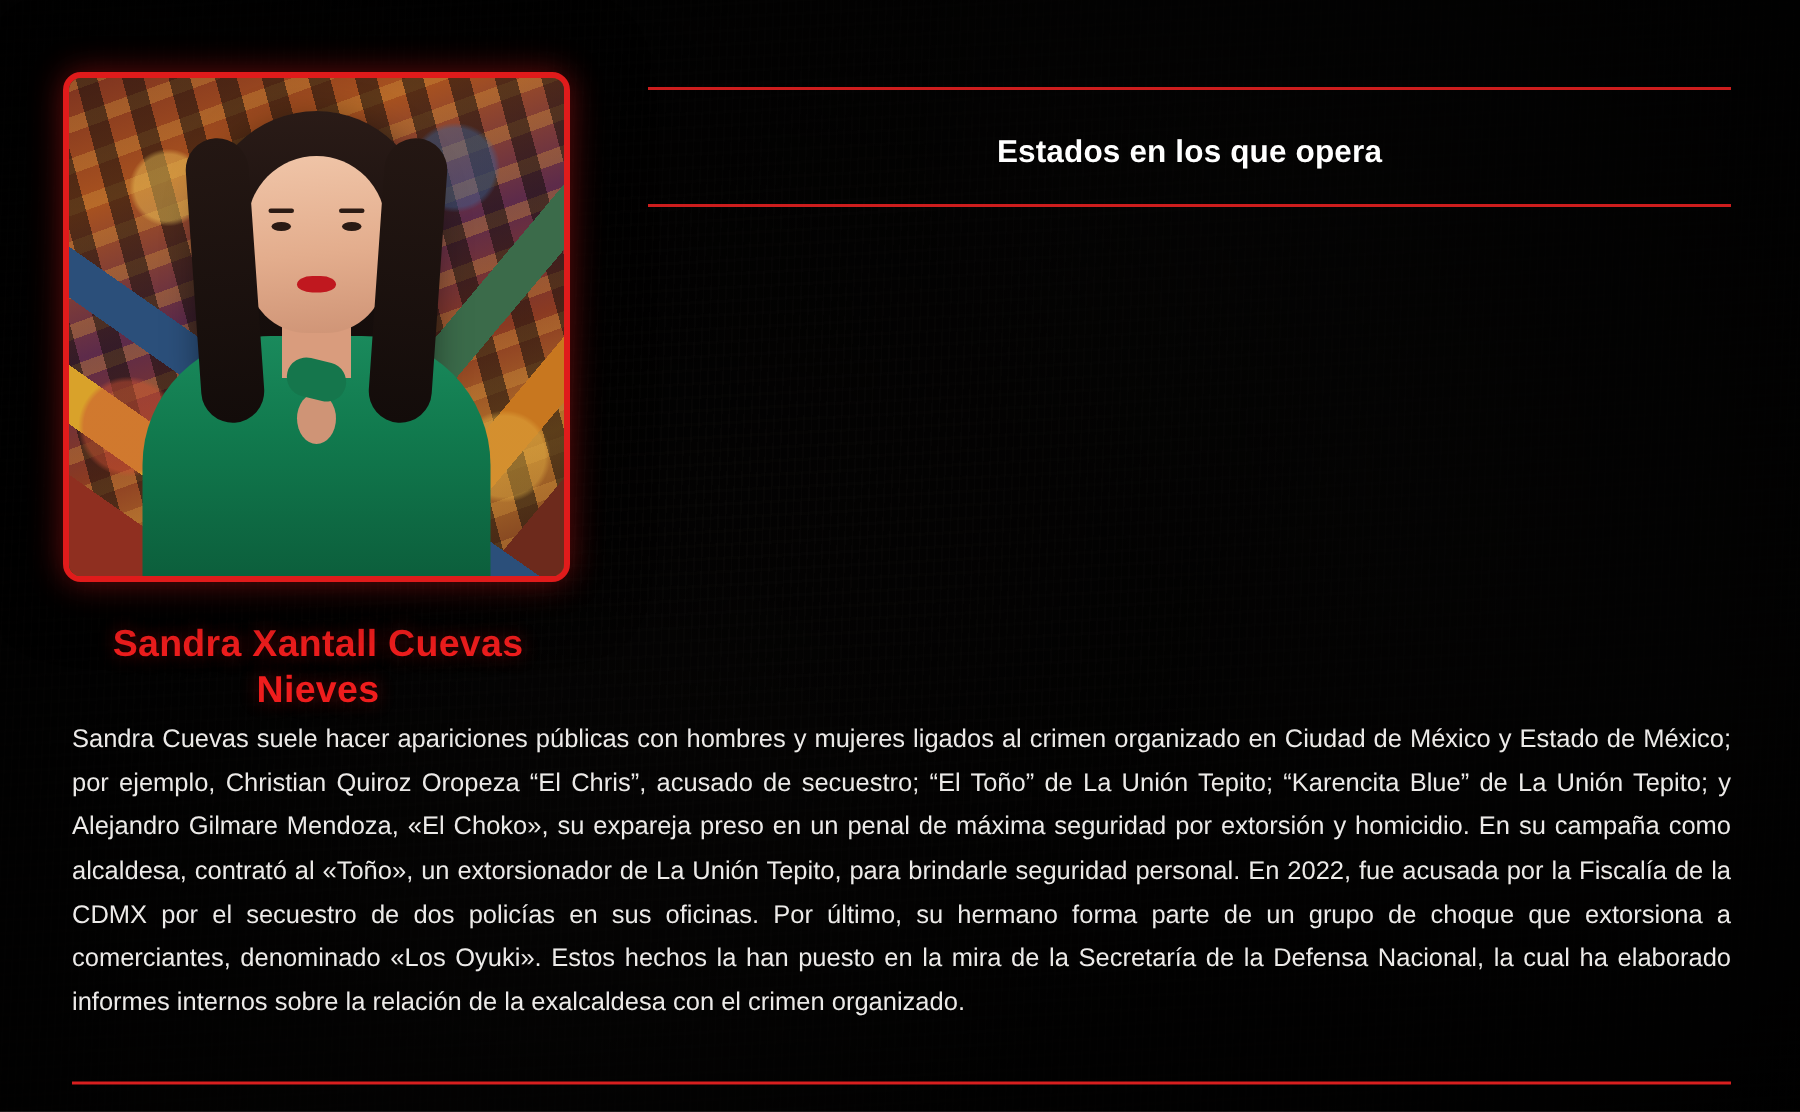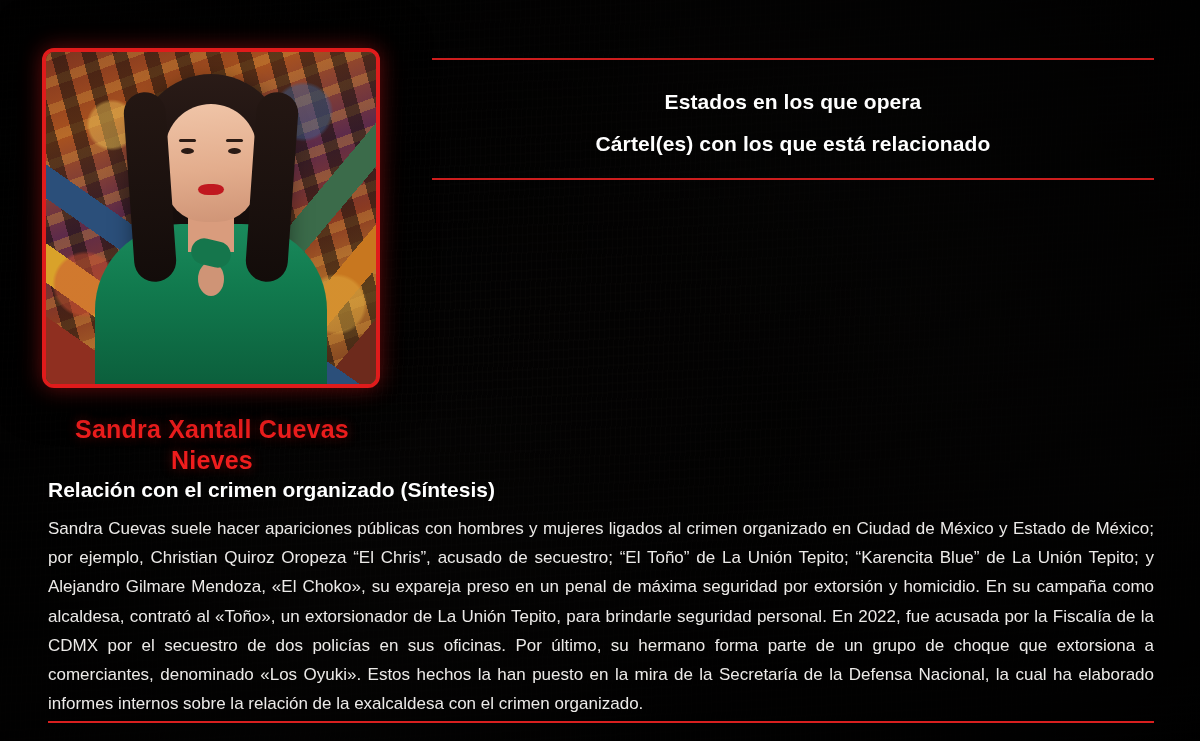--- a/index.html
+++ b/index.html
@@ -213,27 +213,25 @@
     </div>
 
     <div class="right-col">
       <div class="rule top"></div>
 
       <div class="field">
         <h3 class="field-title">Estados en los que opera</h3>
       </div>
 
       <div class="field">
-        <h3 class="field-title">Cártel(es) con los que está relacionado</h3>
       </div>
 
 
       <div class="rule bottom-right"></div>
     </div>
 
     <div class="synthesis">
-      <h3 class="synthesis-title">Relación con el crimen organizado (Síntesis)</h3>
       <p class="synthesis-text">Sandra Cuevas suele hacer apariciones públicas con hombres y mujeres ligados al crimen organizado en Ciudad de México y Estado de México; por ejemplo, Christian Quiroz Oropeza “El Chris”, acusado de secuestro; “El Toño” de La Unión Tepito; “Karencita Blue” de La Unión Tepito; y Alejandro Gilmare Mendoza, «El Choko», su expareja preso en un penal de máxima seguridad por extorsión y homicidio. En su campaña como alcaldesa, contrató al «Toño», un extorsionador de La Unión Tepito, para brindarle seguridad personal. En 2022, fue acusada por la Fiscalía de la CDMX por el secuestro de dos policías en sus oficinas. Por último, su hermano forma parte de un grupo de choque que extorsiona a comerciantes, denominado «Los Oyuki». Estos hechos la han puesto en la mira de la Secretaría de la Defensa Nacional, la cual ha elaborado informes internos sobre la relación de la exalcaldesa con el crimen organizado.</p>
     </div>
 
     <div class="footer-rule"></div>
   </div>
 </div>
 
 </body></html>

